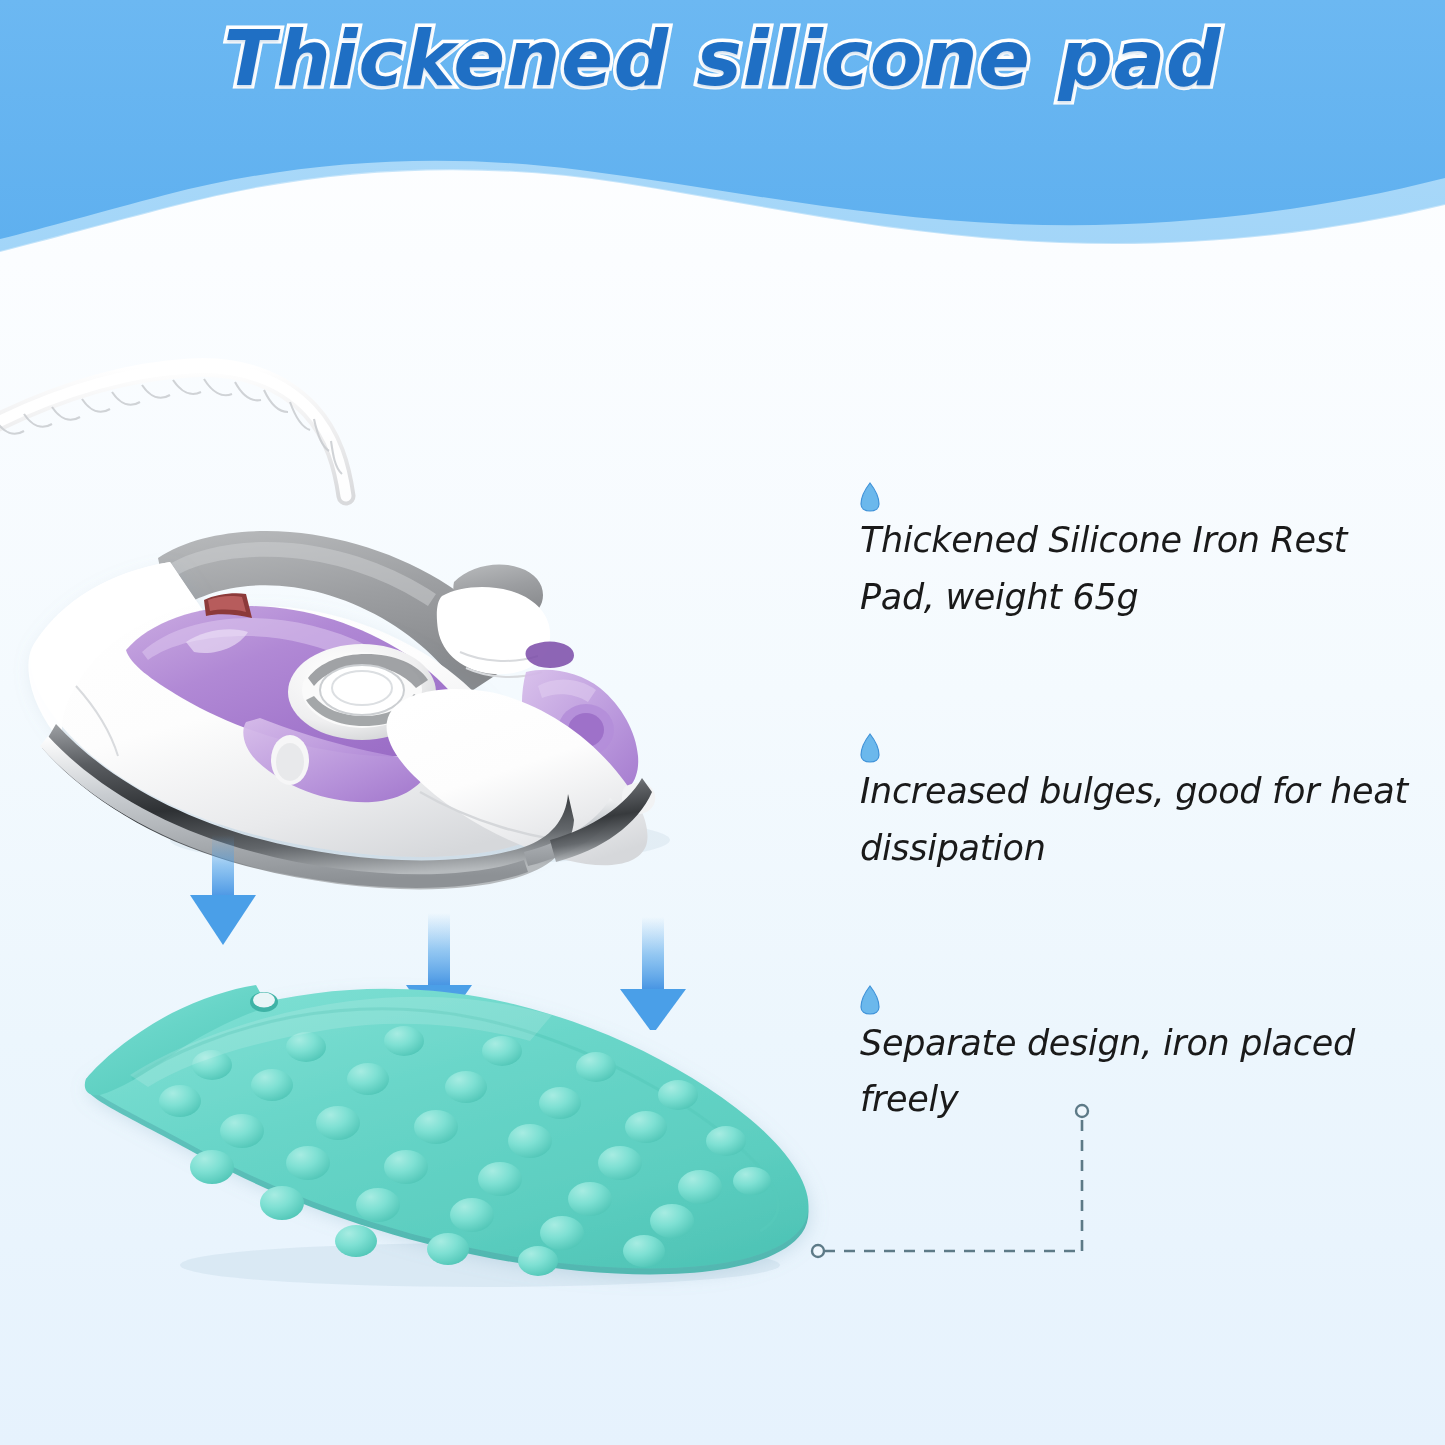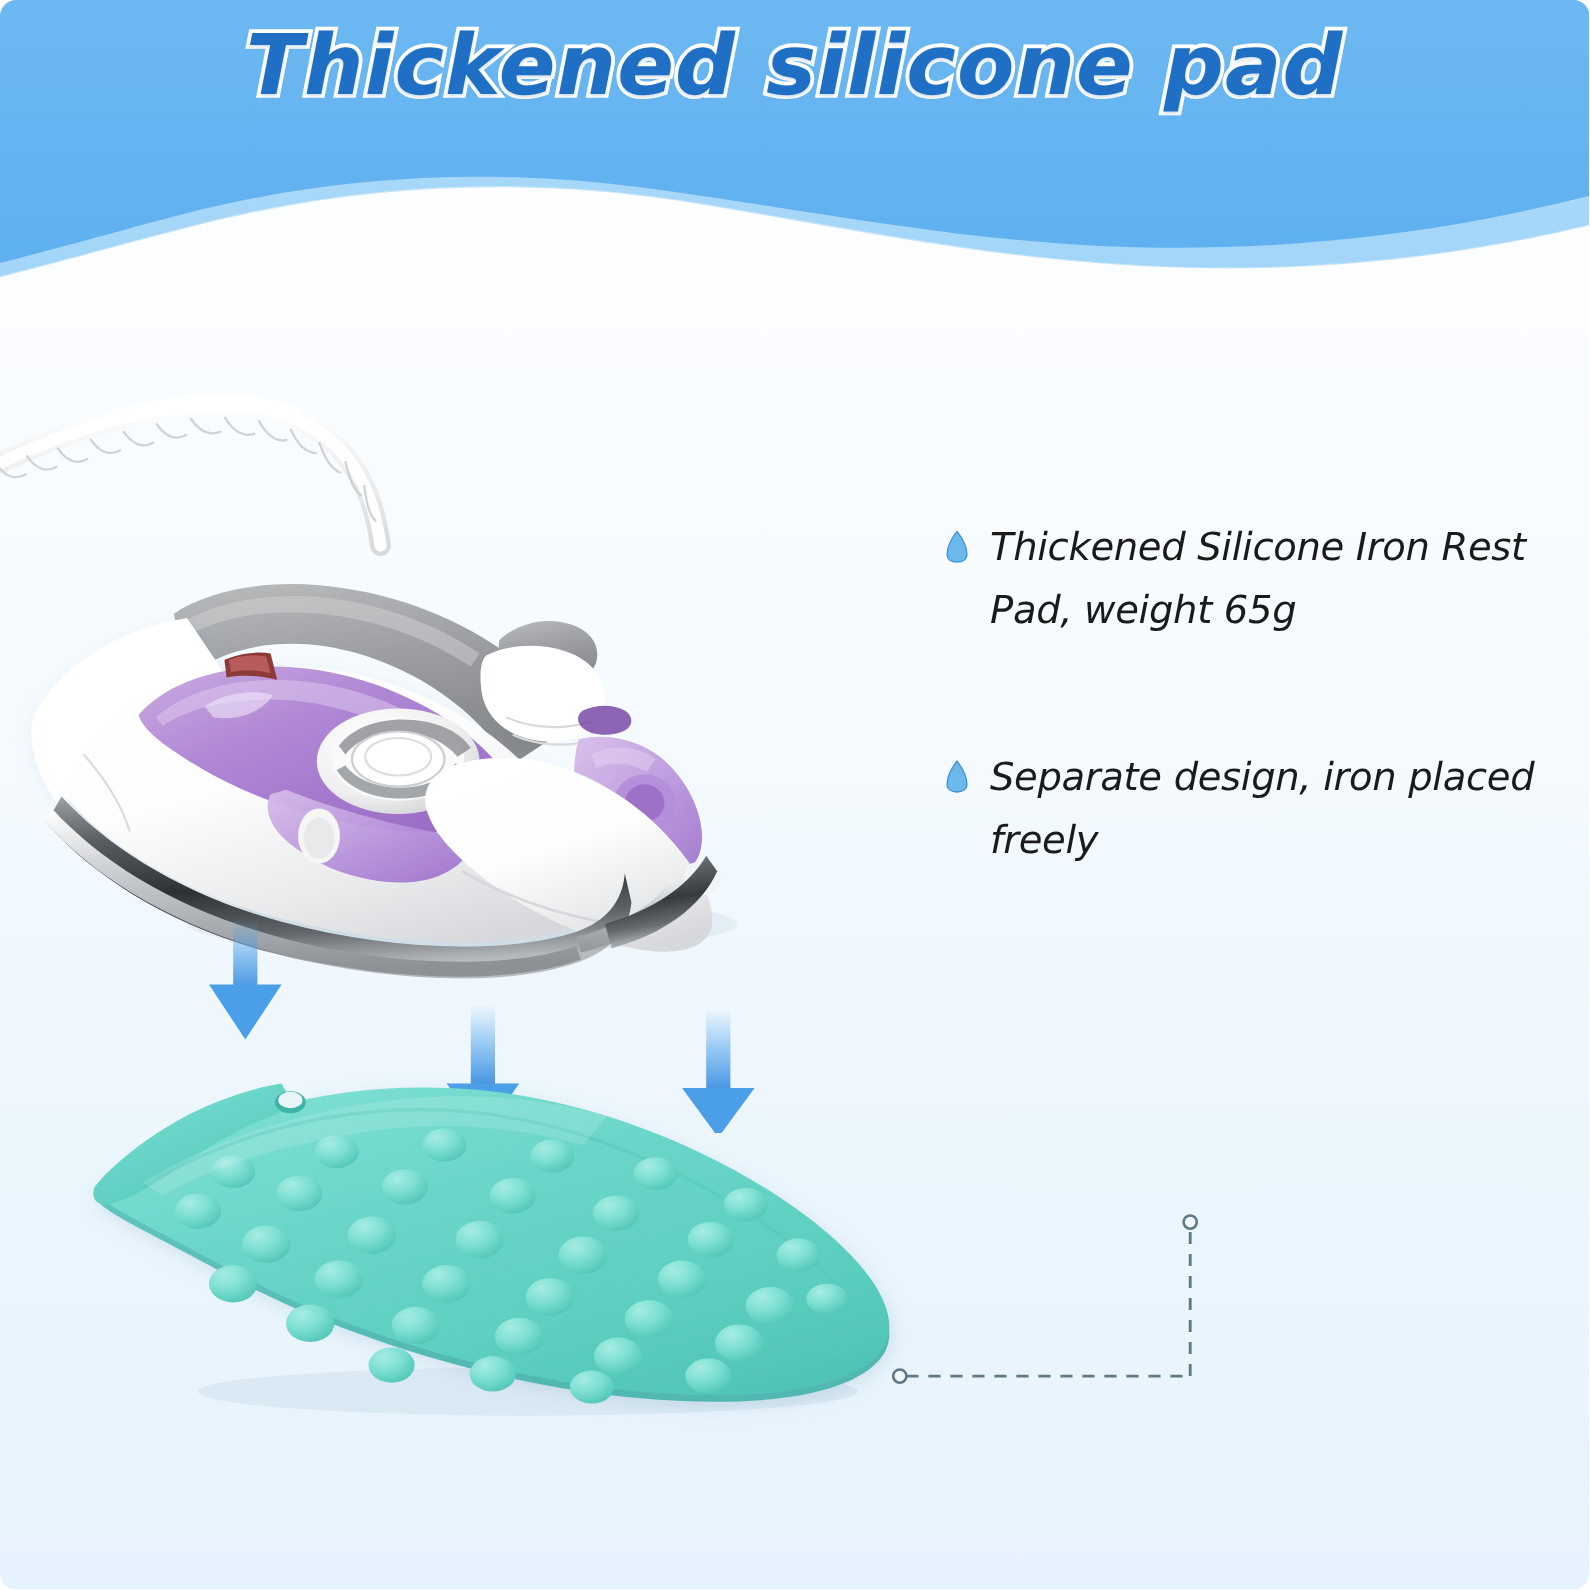--- a/index.html
+++ b/index.html
@@ -11,21 +11,20 @@
     position:relative;
   }
 
   
   #canvas {
     position:relative;
     width:1445px;
     height:1445px;
     background:linear-gradient(180deg,#ffffff 0%,#fbfdff 18%,#f4fafe 48%,#ecf6fd 72%,#e6f2fd 100%);
     overflow:hidden;
-    border-radius:15px;
   }
 
   
   #header {
     position:absolute;
     left:0; top:0;
     width:1445px; height:280px;
     overflow:hidden;
   }
   #header svg { position:absolute; left:0; top:0; }
@@ -54,20 +53,21 @@
   
   #bullets {
     position:absolute;
     left:860px; top:470px;
     width:560px;
   }
   .bullet-row {
     display:flex;
     align-items:flex-start;
     margin-bottom:96px;
+    flex-direction:column;
   }
   .bullet-row:last-child { margin-bottom:0;margin-top:32px; }
   .bullet-icon {
     flex:0 0 auto;
     width:20px; height:30px;
     margin-top:12px;
     margin-right:20px;
   }
   .bullet-text {
     font-family:"DejaVu Sans", sans-serif;
@@ -448,20 +448,27 @@
   <div id="bullets">
 
     <div class="bullet-row">
       <svg class="bullet-icon" viewBox="0 0 20 30">
         <path d="M10,1 C 15.5,8 19,16 19,22 C 19,26.5 15.2,29 10,29
                  C 4.8,29 1,26.5 1,22 C 1,16 4.5,8 10,1 Z" fill="#6bb8ec" stroke="#3f92d8" stroke-width="1.2"></path>
       </svg>
       <div class="bullet-text">Thickened Silicone Iron Rest Pad, weight 65g</div>
     </div>
 
+    <div class="bullet-row">
+      <svg class="bullet-icon" viewBox="0 0 20 30">
+        <path d="M10,1 C 15.5,8 19,16 19,22 C 19,26.5 15.2,29 10,29
+                 C 4.8,29 1,26.5 1,22 C 1,16 4.5,8 10,1 Z" fill="#6bb8ec" stroke="#3f92d8" stroke-width="1.2"></path>
+      </svg>
+      <div class="bullet-text">Increased bulges, good for heat dissipation</div>
+    </div>
 
     <div class="bullet-row">
       <svg class="bullet-icon" viewBox="0 0 20 30">
         <path d="M10,1 C 15.5,8 19,16 19,22 C 19,26.5 15.2,29 10,29
                  C 4.8,29 1,26.5 1,22 C 1,16 4.5,8 10,1 Z" fill="#6bb8ec" stroke="#3f92d8" stroke-width="1.2"></path>
       </svg>
       <div class="bullet-text">Separate design, iron placed freely</div>
     </div>
 
   </div>

